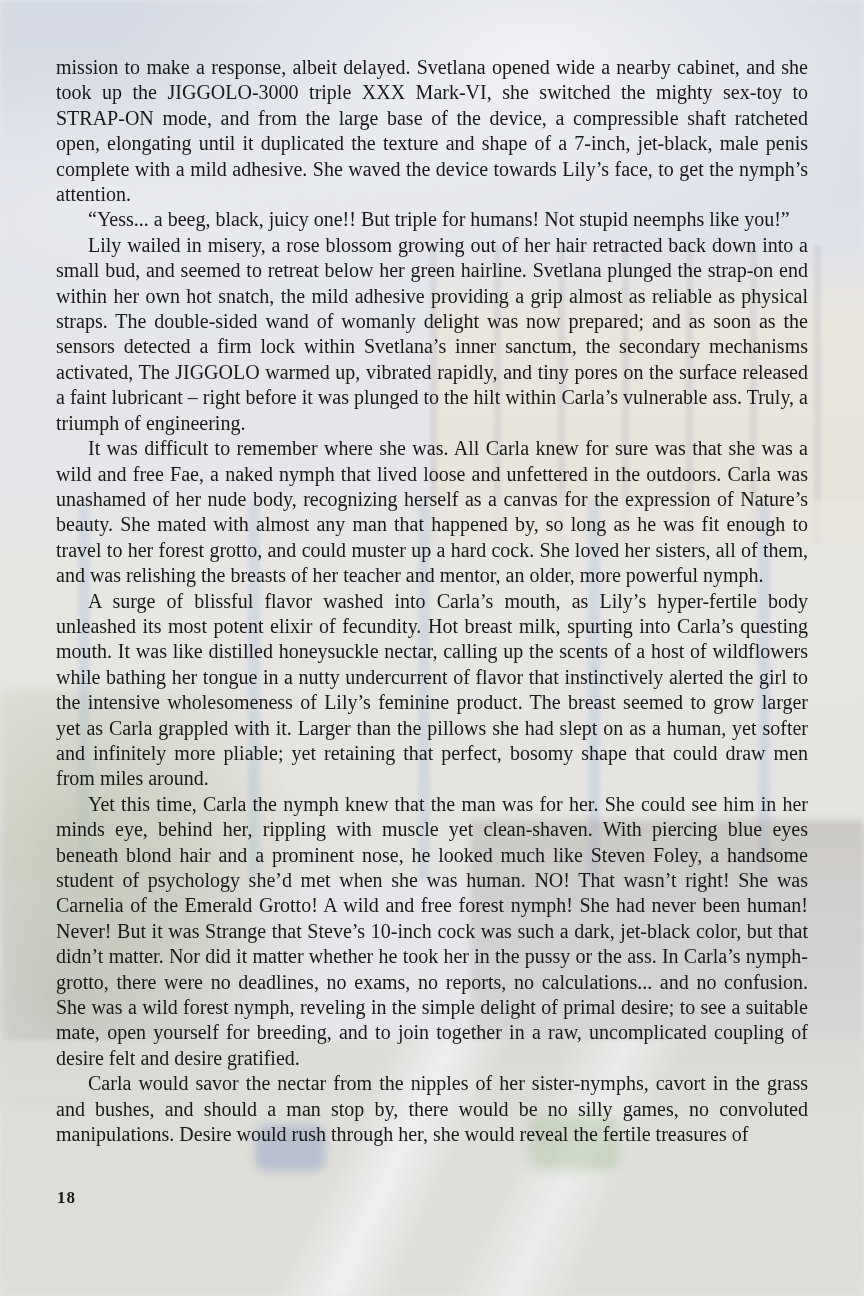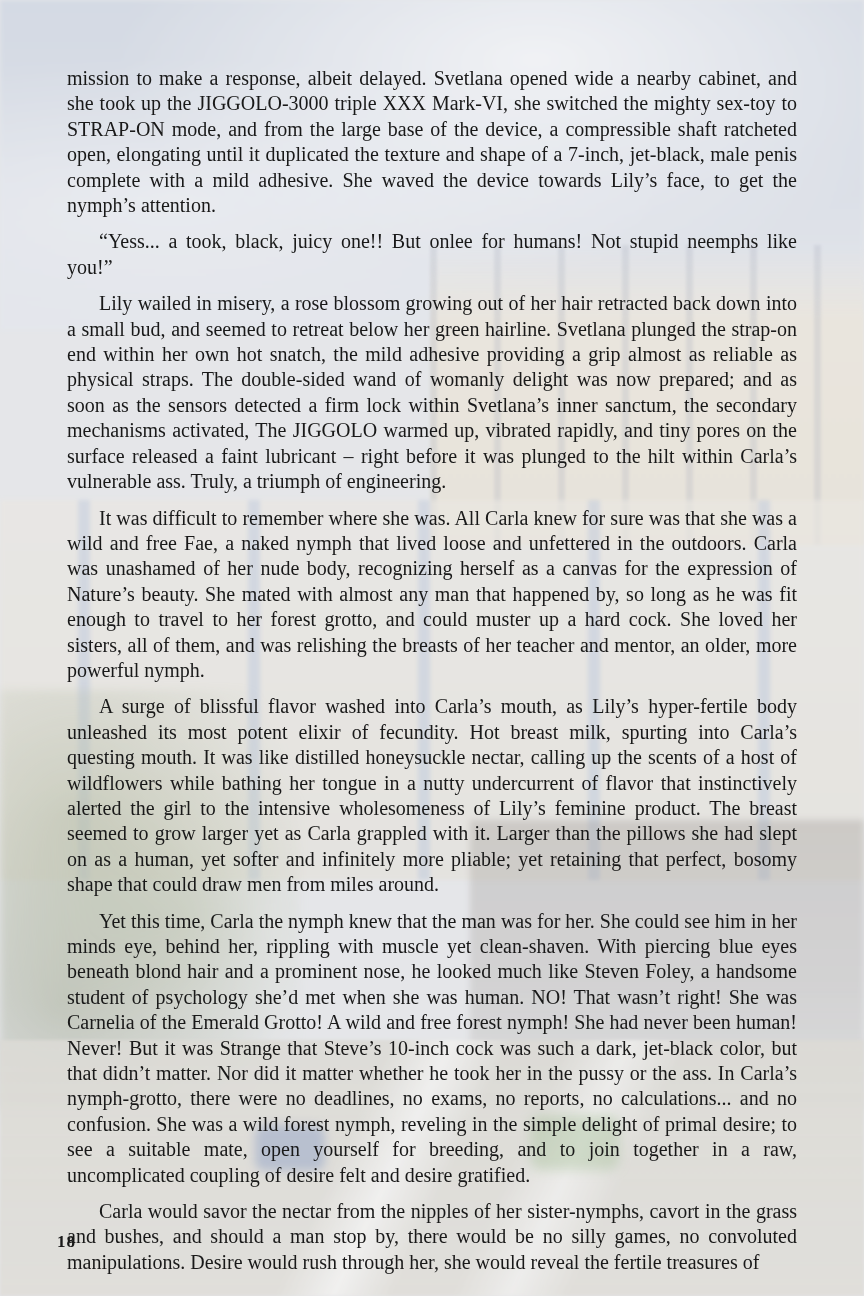--- a/index.html
+++ b/index.html
@@ -76,25 +76,25 @@
   }
   
   .text-block {
     position: absolute;
     left: 56px; top: 55px; width: 752px;
     color: var(--ink, #191919);
     font-size: 20px;
     line-height: 25.4px;
     text-align: justify;
   }
-  .text-block p { margin: 11px; text-indent: 32px; font-family: Liberation Serif, serif; }
+  .text-block p { margin: 0; text-indent: 32px; font-family: Liberation Serif, serif; }
   .text-block p.no-indent { text-indent: 0; }
   .page-number {
     position: absolute;
-    left: 57px; top: 1232px;
+    left: 57px; top: 1188px;
     font-size: 17px;
     font-weight: bold;
     color: var(--ink, #191919);
     letter-spacing: 1px;
   }
 </style>
 </head>
 <body style="--page-base: #dfe1e4; --sky: #c4cddb; --building: #e7dfcf; --ink: #191919;">
 
 <div class="page">
@@ -104,21 +104,21 @@
   <div class="bg-layer bg-wall-windows"></div>
   <div class="bg-layer bg-dark-structure"></div>
   <div class="bg-layer bg-foliage-left"></div>
   <div class="bg-layer bg-ground"></div>
   <div class="bg-layer bg-car-blue"></div>
   <div class="bg-layer bg-blob-green"></div>
   <div class="bg-layer bg-veil"></div>
 
   <div class="text-block">
     <p class="no-indent">mission to make a response, albeit delayed. Svetlana opened wide a nearby cabinet, and she took up the JIGGOLO-3000 triple XXX Mark-VI, she switched the mighty sex-toy to STRAP-ON mode, and from the large base of the device, a compressible shaft ratcheted open, elongating until it duplicated the texture and shape of a 7-inch, jet-black, male penis complete with a mild adhesive. She waved the device towards Lily’s face, to get the nymph’s attention.</p>
-    <p>“Yess... a took, black, juicy one!! But onlee for humans! Not stupid neemphs like you!”</p>
+    <p>“Yess... a beeg, black, juicy one!! But triple for humans! Not stupid neemphs like you!”</p>
     <p>Lily wailed in misery, a rose blossom growing out of her hair retracted back down into a small bud, and seemed to retreat below her green hairline. Svetlana plunged the strap-on end within her own hot snatch, the mild adhesive providing a grip almost as reliable as physical straps. The double-sided wand of womanly delight was now prepared; and as soon as the sensors detected a firm lock within Svetlana’s inner sanctum, the secondary mechanisms activated, The JIGGOLO warmed up, vibrated rapidly, and tiny pores on the surface released a faint lubricant – right before it was plunged to the hilt within Carla’s vulnerable ass. Truly, a triumph of engineering.</p>
     <p>It was difficult to remember where she was. All Carla knew for sure was that she was a wild and free Fae, a naked nymph that lived loose and unfettered in the outdoors. Carla was unashamed of her nude body, recognizing herself as a canvas for the expression of Nature’s beauty. She mated with almost any man that happened by, so long as he was fit enough to travel to her forest grotto, and could muster up a hard cock. She loved her sisters, all of them, and was relishing the breasts of her teacher and mentor, an older, more powerful nymph.</p>
     <p>A surge of blissful flavor washed into Carla’s mouth, as Lily’s hyper-fertile body unleashed its most potent elixir of fecundity. Hot breast milk, spurting into Carla’s questing mouth. It was like distilled honeysuckle nectar, calling up the scents of a host of wildflowers while bathing her tongue in a nutty undercurrent of flavor that instinctively alerted the girl to the intensive wholesomeness of Lily’s feminine product. The breast seemed to grow larger yet as Carla grappled with it. Larger than the pillows she had slept on as a human, yet softer and infinitely more pliable; yet retaining that perfect, bosomy shape that could draw men from miles around.</p>
     <p>Yet this time, Carla the nymph knew that the man was for her. She could see him in her minds eye, behind her, rippling with muscle yet clean-shaven. With piercing blue eyes beneath blond hair and a prominent nose, he looked much like Steven Foley, a handsome student of psychology she’d met when she was human. NO! That wasn’t right! She was Carnelia of the Emerald Grotto! A wild and free forest nymph! She had never been human! Never! But it was Strange that Steve’s 10-inch cock was such a dark, jet-black color, but that didn’t matter. Nor did it matter whether he took her in the pussy or the ass. In Carla’s nymph-grotto, there were no deadlines, no exams, no reports, no calculations... and no confusion. She was a wild forest nymph, reveling in the simple delight of primal desire; to see a suitable mate, open yourself for breeding, and to join together in a raw, uncomplicated coupling of desire felt and desire gratified.</p>
     <p>Carla would savor the nectar from the nipples of her sister-nymphs, cavort in the grass and bushes, and should a man stop by, there would be no silly games, no convoluted manipulations. Desire would rush through her, she would reveal the fertile treasures of</p>
   </div>
 
   <div class="page-number">18</div>
 
 </div>

